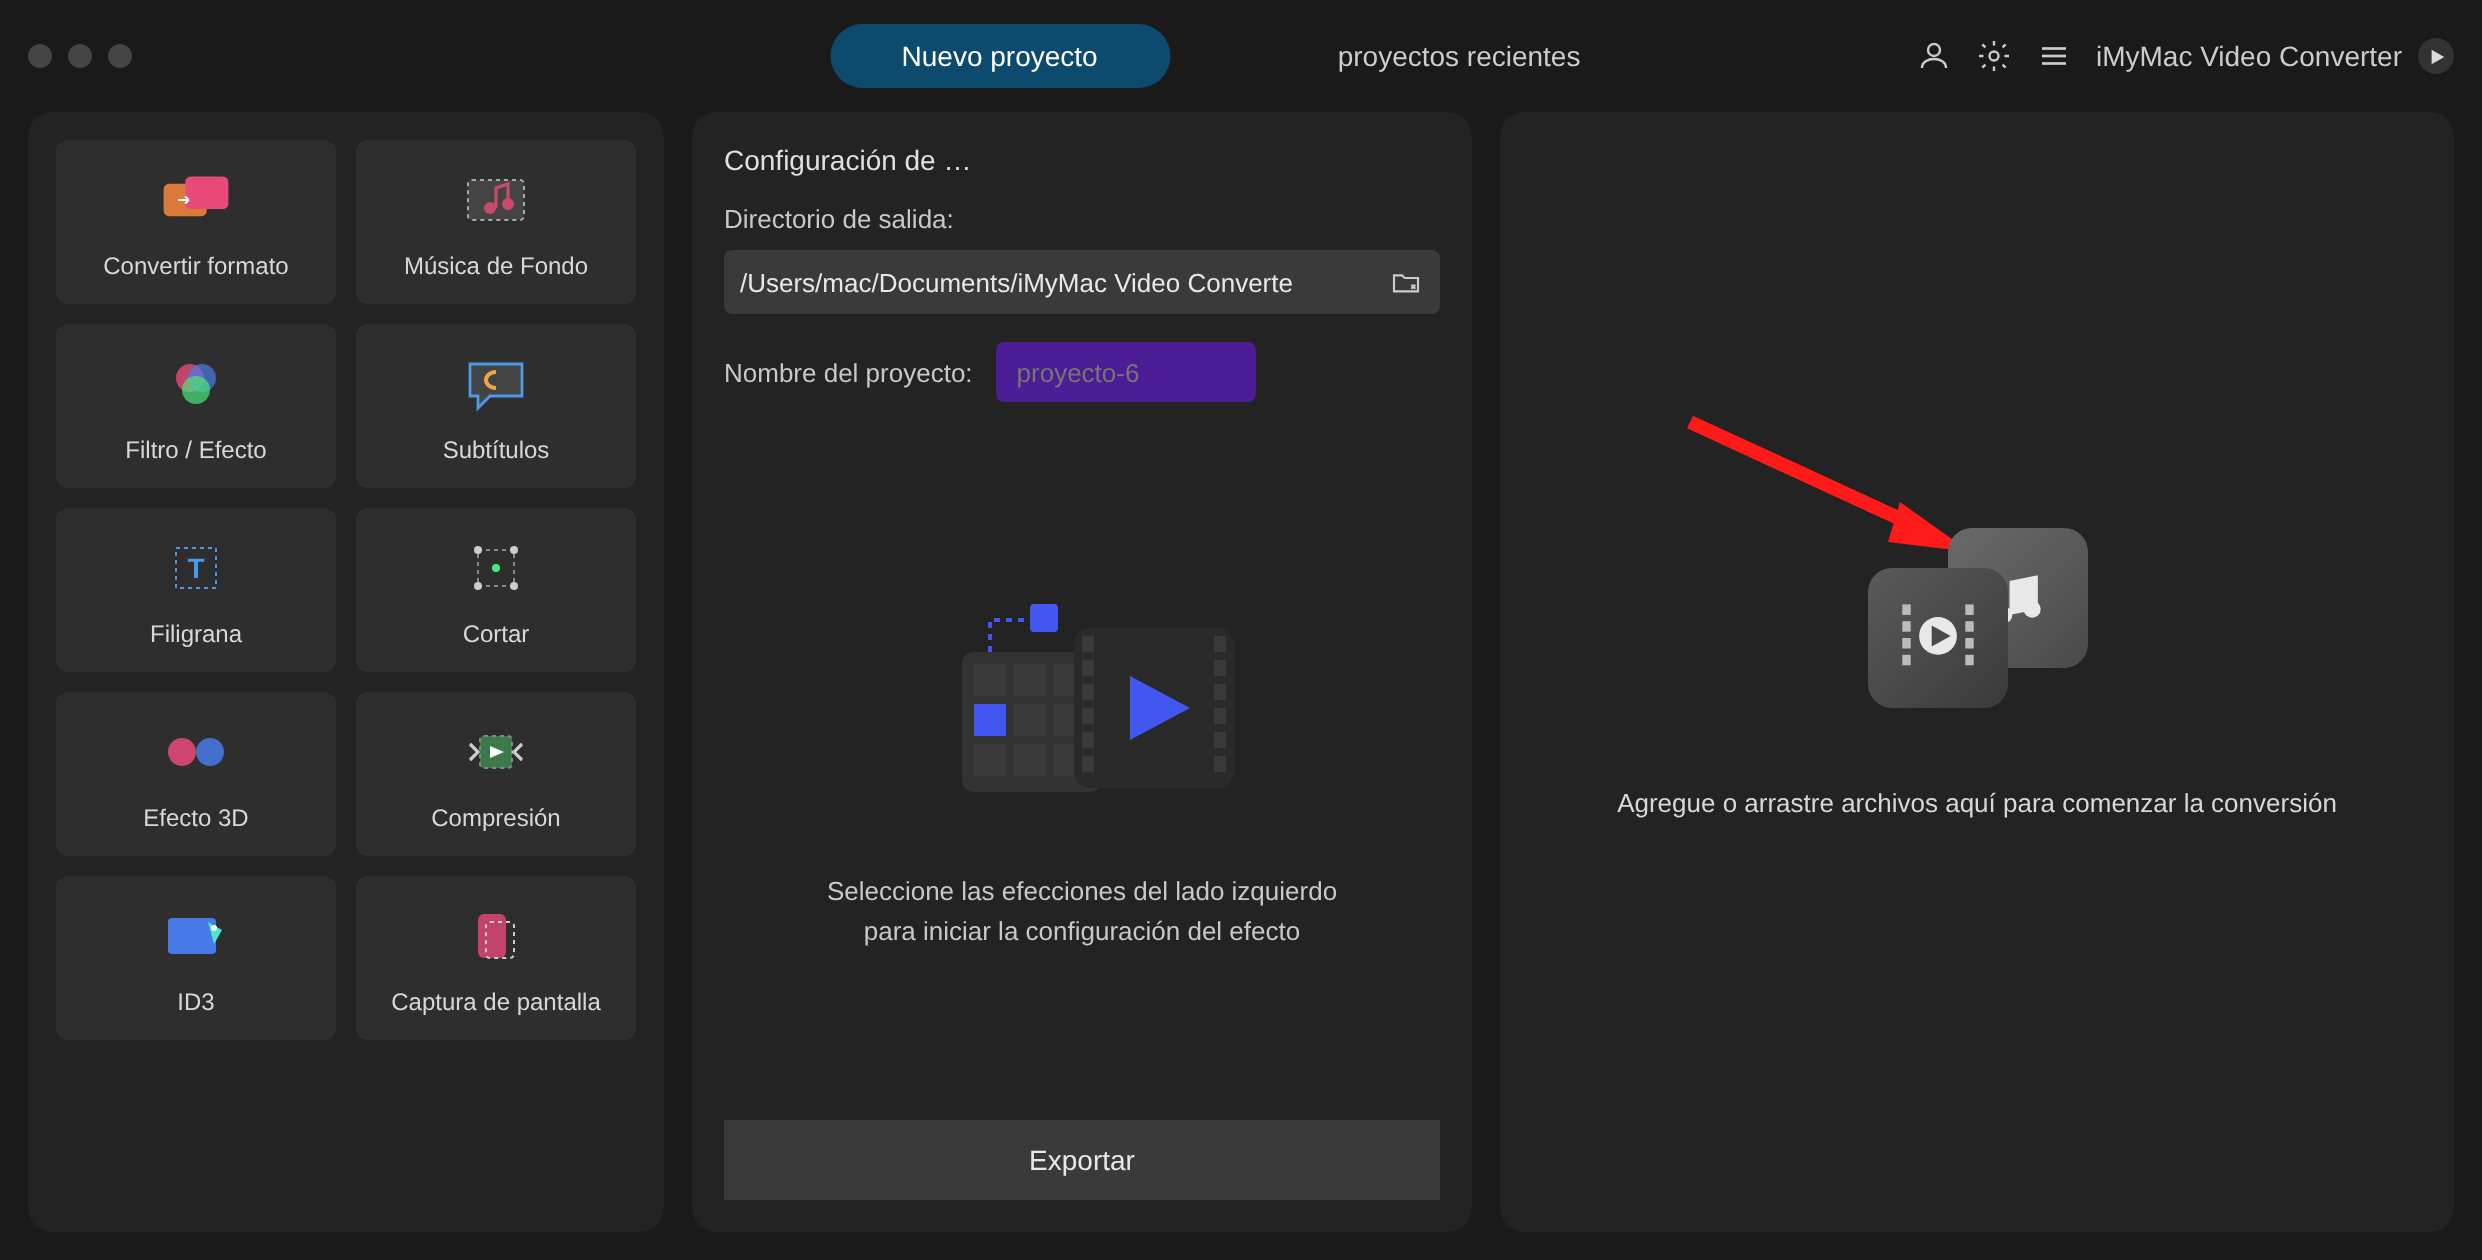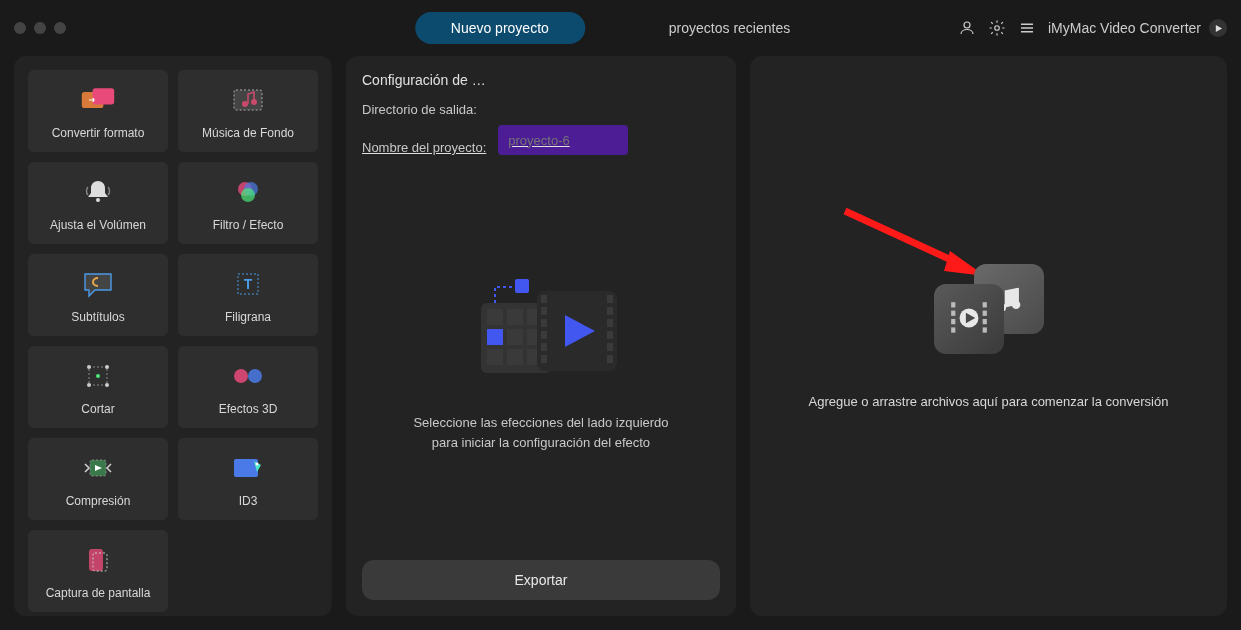--- a/index.html
+++ b/index.html
@@ -135,21 +135,21 @@
   font-size: 13px;
   color: #e8e8e8;
   white-space: nowrap;
   overflow: hidden;
 }
 .folder-btn {
   width: 18px; height: 18px; cursor: pointer;
   display: flex; align-items: center; justify-content: center;
 }
 .proj-row {
-  display: flex; align-items: flex-end; gap: 12px; margin-bottom: 10px; text-decoration: underline;
+  display: flex; align-items: center; gap: 12px; margin-bottom: 10px;
 }
 .proj-row label { font-size: 13px; color: #c8c8c8; }
 .proj-input {
   background: #4c1d95;
   border: none; outline: none;
   border-radius: 4px;
   height: 30px;
   width: 130px;
   color: #888;
   padding: 0 10px;
@@ -169,21 +169,21 @@
   font-size: 13px;
   color: #c8c8c8;
   text-align: center;
   line-height: 1.5;
   max-width: 300px;
 }
 
 .export-btn {
   background: #3a3a3a;
   height: 40px;
-  border-radius: 12px;
+  border-radius: 0;
   display: flex;
   align-items: center;
   justify-content: center;
   font-size: 14px;
   color: #e8e8e8;
   cursor: pointer;
 }
 
 
 .right {
@@ -295,30 +295,20 @@
               <circle cx="15" cy="18" r="3" fill="#c94a6a"></circle>
               <path d="M18 18V8l6-2v10" stroke="#c94a6a" stroke-width="1.6" fill="none"></path>
               <circle cx="24" cy="16" r="3" fill="#c94a6a"></circle>
             </svg>
         </div>
         <div class="tool-label">Música de Fondo</div>
       </div>
       <div class="tool">
         <div class="icon-box">
           <svg width="30" height="30" viewBox="0 0 30 30">
-              <path d="M15 4c-4 0-7 3-7 7v5l-3 4h20l-3-4v-5c0-4-3-7-7-7z" fill="#ddd"></path>
-              <circle cx="15" cy="23" r="2" fill="#ddd"></circle>
-              <path d="M5 10c-2 2-2 6 0 8M25 10c2 2 2 6 0 8" stroke="#888" stroke-width="1.4" fill="none"></path>
-            </svg>
-        </div>
-        <div class="tool-label">Ajusta el Volúmen</div>
-      </div>
-      <div class="tool">
-        <div class="icon-box">
-          <svg width="30" height="30" viewBox="0 0 30 30">
               <circle cx="12" cy="12" r="7" fill="#e84a7a" opacity="0.8"></circle>
               <circle cx="18" cy="12" r="7" fill="#4a7ae8" opacity="0.7"></circle>
               <circle cx="15" cy="18" r="7" fill="#4ae87a" opacity="0.7"></circle>
             </svg>
         </div>
         <div class="tool-label">Filtro / Efecto</div>
       </div>
       <div class="tool">
         <div class="icon-box">
           <svg width="34" height="28" viewBox="0 0 34 28">
@@ -351,21 +341,21 @@
         <div class="tool-label">Cortar</div>
       </div>
       <div class="tool">
         <div class="icon-box">
           <svg width="36" height="20" viewBox="0 0 36 20">
               <circle cx="11" cy="10" r="7" fill="#e84a7a" opacity="0.85"></circle>
               <circle cx="25" cy="10" r="7" fill="#4a7ae8" opacity="0.85"></circle>
               <line x1="18" y1="10" x2="18" y2="10" stroke="#888"></line>
             </svg>
         </div>
-        <div class="tool-label">Efectos 3D</div>
+        <div class="tool-label">Efecto 3D</div>
       </div>
       <div class="tool">
         <div class="icon-box">
           <svg width="34" height="24" viewBox="0 0 34 24">
               <rect x="9" y="4" width="16" height="16" rx="2" fill="#3a7a4a" stroke="#888" stroke-dasharray="2 2"></rect>
               <polygon points="14,9 21,12 14,15" fill="#fff"></polygon>
               <path d="M4 8l4 4-4 4M30 8l-4 4 4 4" stroke="#ccc" stroke-width="1.6" fill="none"></path>
             </svg>
         </div>
         <div class="tool-label">Compresión</div>
@@ -388,20 +378,29 @@
             </svg>
         </div>
         <div class="tool-label">Captura de pantalla</div>
       </div>
     </div>
   </div>
 
   <div class="center">
     <div class="c-title">Configuración de …</div>
     <div class="c-label">Directorio de salida:</div>
+    <div class="path-row">
+      <div class="path-text">/Users/mac/Documents/iMyMac Video Converte</div>
+      <div class="folder-btn">
+        <svg width="16" height="16" viewBox="0 0 24 24" fill="none" stroke="#ccc" stroke-width="1.6">
+            <path d="M3 7h6l2 2h10v10H3z"></path>
+            <path d="M16 14l3 3M19 14l-3 3"></path>
+          </svg>
+      </div>
+    </div>
     <div class="proj-row">
       <label>Nombre del proyecto:</label>
       <input class="proj-input" placeholder="proyecto-6" style="">
     </div>
 
     <div class="illustration">
       <svg class="illus-svg" viewBox="0 0 180 120">
         <rect x="30" y="30" width="70" height="70" rx="6" fill="#333"></rect>
         <g fill="#3a3a3a">
           <rect x="36" y="36" width="16" height="16"></rect>

